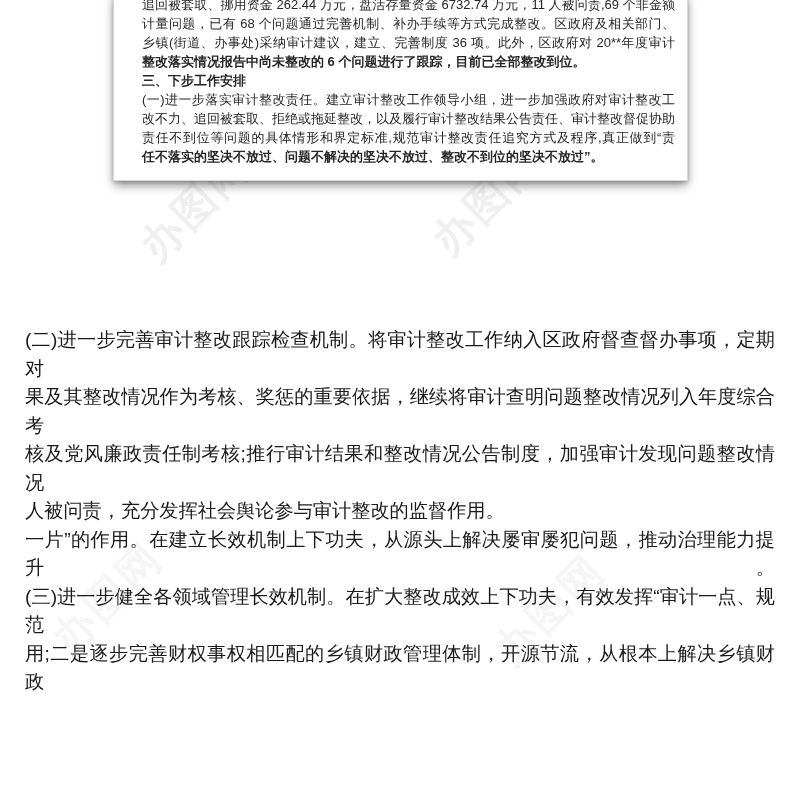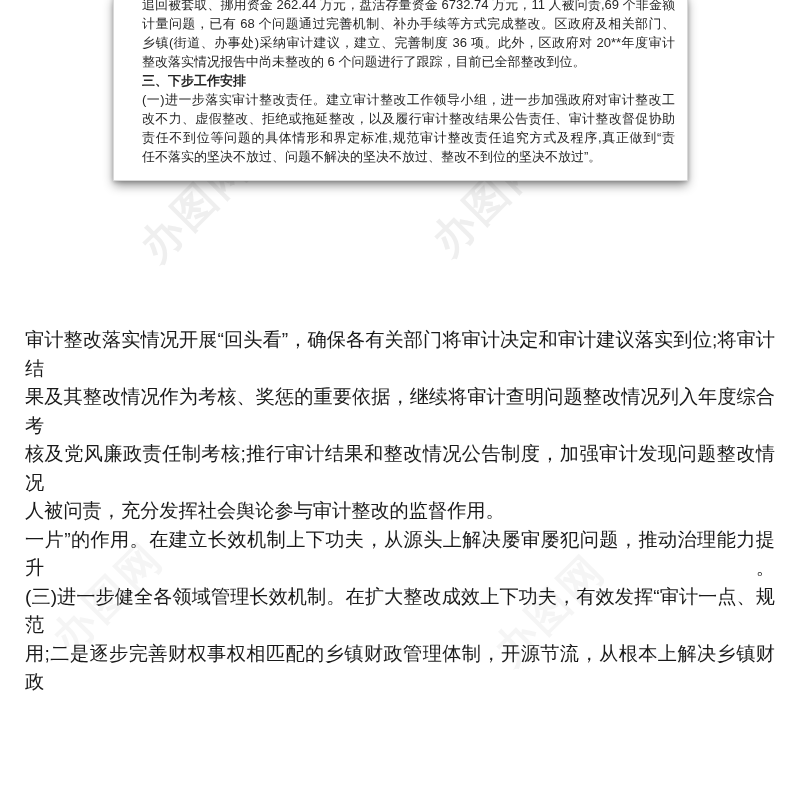--- a/index.html
+++ b/index.html
@@ -15,21 +15,21 @@
     background:#ffffff; box-sizing:border-box;
     border:1px solid #d9d9d9;
     padding:0 12px 0 28px;
     box-shadow:0 5px 10px -1px rgba(0,0,0,0.45), 0 1px 4px rgba(0,0,0,0.22);
     z-index:2; overflow:hidden;
   }
   .pv-line {
     font-size:13px; line-height:19px; color:#262626;
     text-align:justify; text-align-last:justify;
   }
-  .pv-line.left    { text-align-last:left; }
+  .pv-line.left    { text-align-last:left;font-weight:bold; }
   .pv-line.heading { text-align-last:left; font-weight:bold; }
 
   
   .wm {
     position:absolute; z-index:0;
     transform:rotate(-45deg);
     font-size:42px; font-weight:bold; letter-spacing:3px;
     color:rgba(120,120,120,0.12);
     user-select:none; white-space:nowrap;
   }
@@ -54,27 +54,27 @@
 <span class="wm faint" style="left:40px; top:570px;">办图网</span>
 
 <div class="preview-box">
   <div>
       <div class="pv-line">追回被套取、挪用资金 262.44 万元，盘活存量资金 6732.74 万元，11 人被问责,69 个非金额</div>
       <div class="pv-line">计量问题，已有 68 个问题通过完善机制、补办手续等方式完成整改。区政府及相关部门、</div>
       <div class="pv-line">乡镇(街道、办事处)采纳审计建议，建立、完善制度 36 项。此外，区政府对 20**年度审计</div>
       <div class="pv-line left">整改落实情况报告中尚未整改的 6 个问题进行了跟踪，目前已全部整改到位。</div>
       <div class="pv-line heading">三、下步工作安排</div>
       <div class="pv-line">(一)进一步落实审计整改责任。建立审计整改工作领导小组，进一步加强政府对审计整改工</div>
-      <div class="pv-line">改不力、虚假整改、拒绝或拖延整改，以及履行审计整改结果公告责任、审计整改督促协助</div>
+      <div class="pv-line">改不力、追回被套取、拒绝或拖延整改，以及履行审计整改结果公告责任、审计整改督促协助</div>
       <div class="pv-line">责任不到位等问题的具体情形和界定标准,规范审计整改责任追究方式及程序,真正做到“责</div>
       <div class="pv-line left">任不落实的坚决不放过、问题不解决的坚决不放过、整改不到位的坚决不放过”。</div>
     </div>
 </div>
 
 <div class="body-text">
-    <div class="body-line">审计整改落实情况开展“回头看”，确保各有关部门将审计决定和审计建议落实到位;将审计结</div>
+    <div class="body-line">(二)进一步完善审计整改跟踪检查机制。将审计整改工作纳入区政府督查督办事项，定期对</div>
     <div class="body-line">果及其整改情况作为考核、奖惩的重要依据，继续将审计查明问题整改情况列入年度综合考</div>
     <div class="body-line">核及党风廉政责任制考核;推行审计结果和整改情况公告制度，加强审计发现问题整改情况</div>
     <div class="body-line left">人被问责，充分发挥社会舆论参与审计整改的监督作用。</div>
     <div class="body-line">一片”的作用。在建立长效机制上下功夫，从源头上解决屡审屡犯问题，推动治理能力提升。</div>
     <div class="body-line">(三)进一步健全各领域管理长效机制。在扩大整改成效上下功夫，有效发挥“审计一点、规范</div>
     <div class="body-line">用;二是逐步完善财权事权相匹配的乡镇财政管理体制，开源节流，从根本上解决乡镇财政</div>
   </div>
 
 </body></html>

